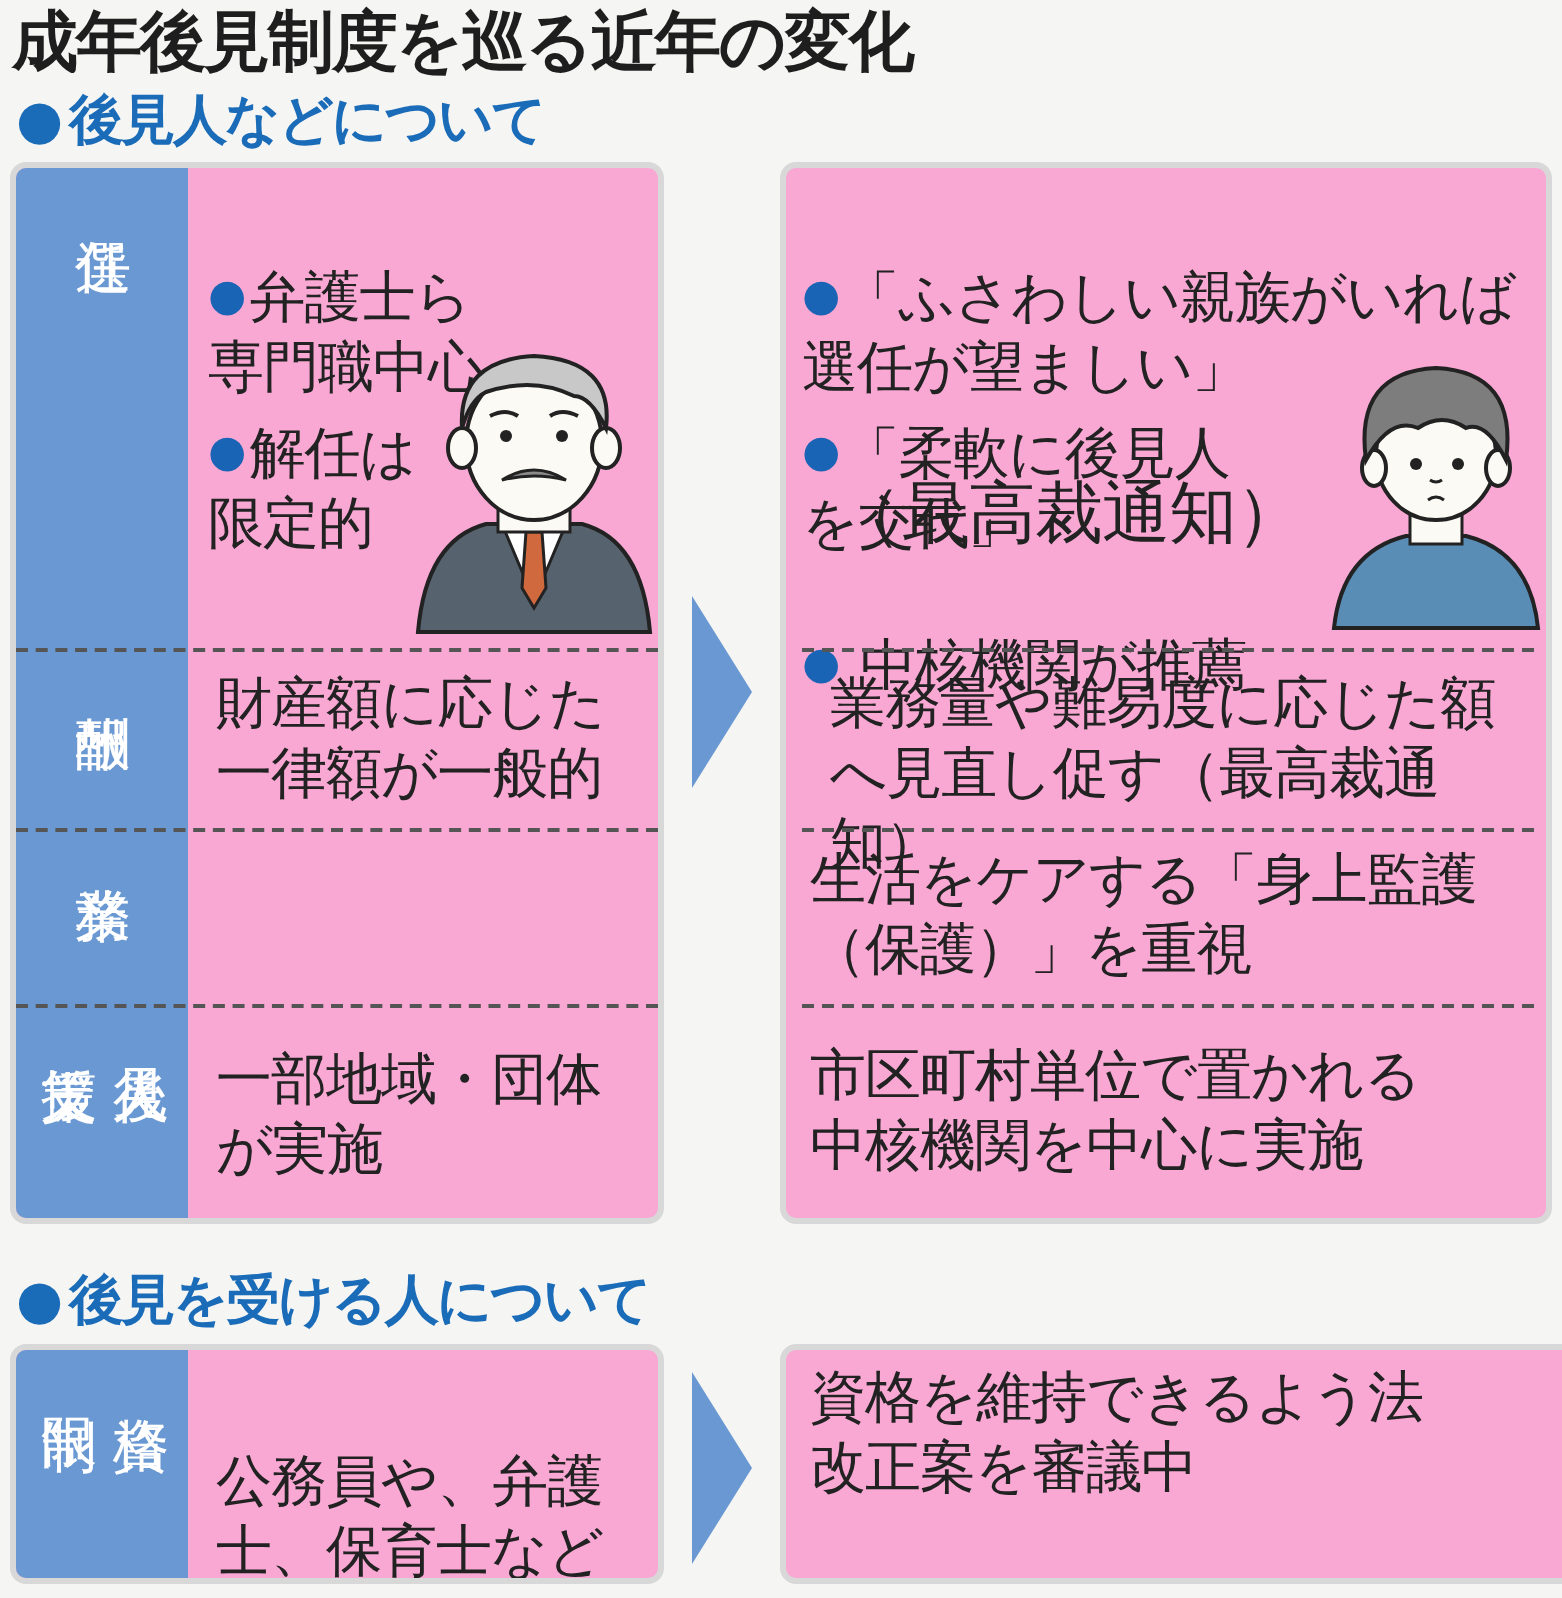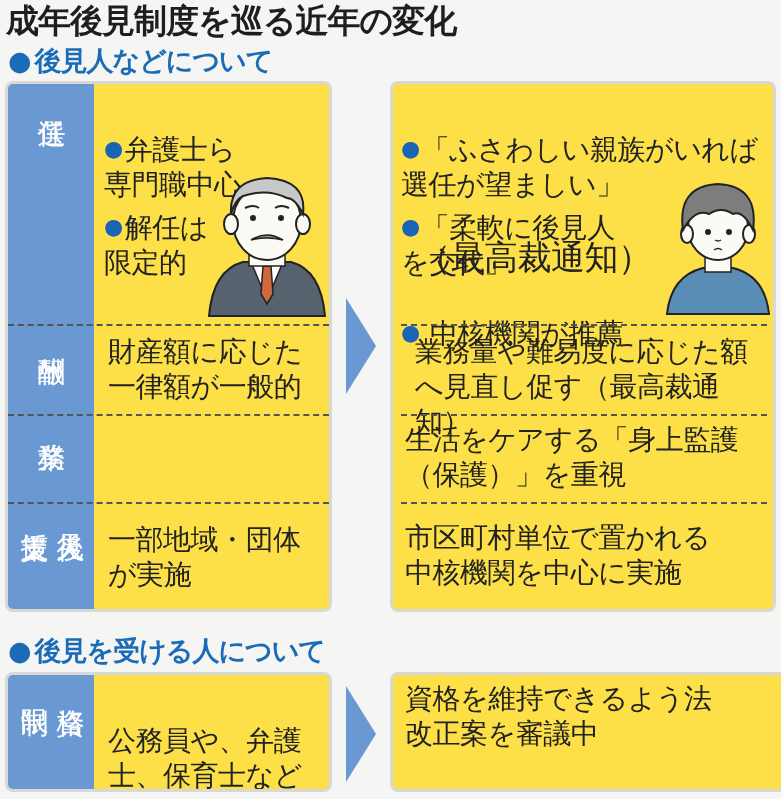--- a/index.html
+++ b/index.html
@@ -17,21 +17,21 @@
     color: #1e1e1e; line-height: 42px;
   }
   .section-head {
     position: absolute; left: 8px;
     font-size: 27px; font-weight: bold; color: #1a6bb8;
     line-height: 34px; letter-spacing: -1px;
   }
   .section-head .dot { margin-right: 4px; }
   .box {
     position: absolute;
-    background: #fde047;
+    background: #f9a8d4;
     border: 3px solid #d8d8d8;
     border-radius: 8px;
     overflow: hidden;
   }
   .label-col {
     position: absolute; left: 0; top: 0; bottom: 0;
     width: 86px; background: #6a98d2;
   }
   .cell-label {
     position: absolute; left: 0; width: 86px;

